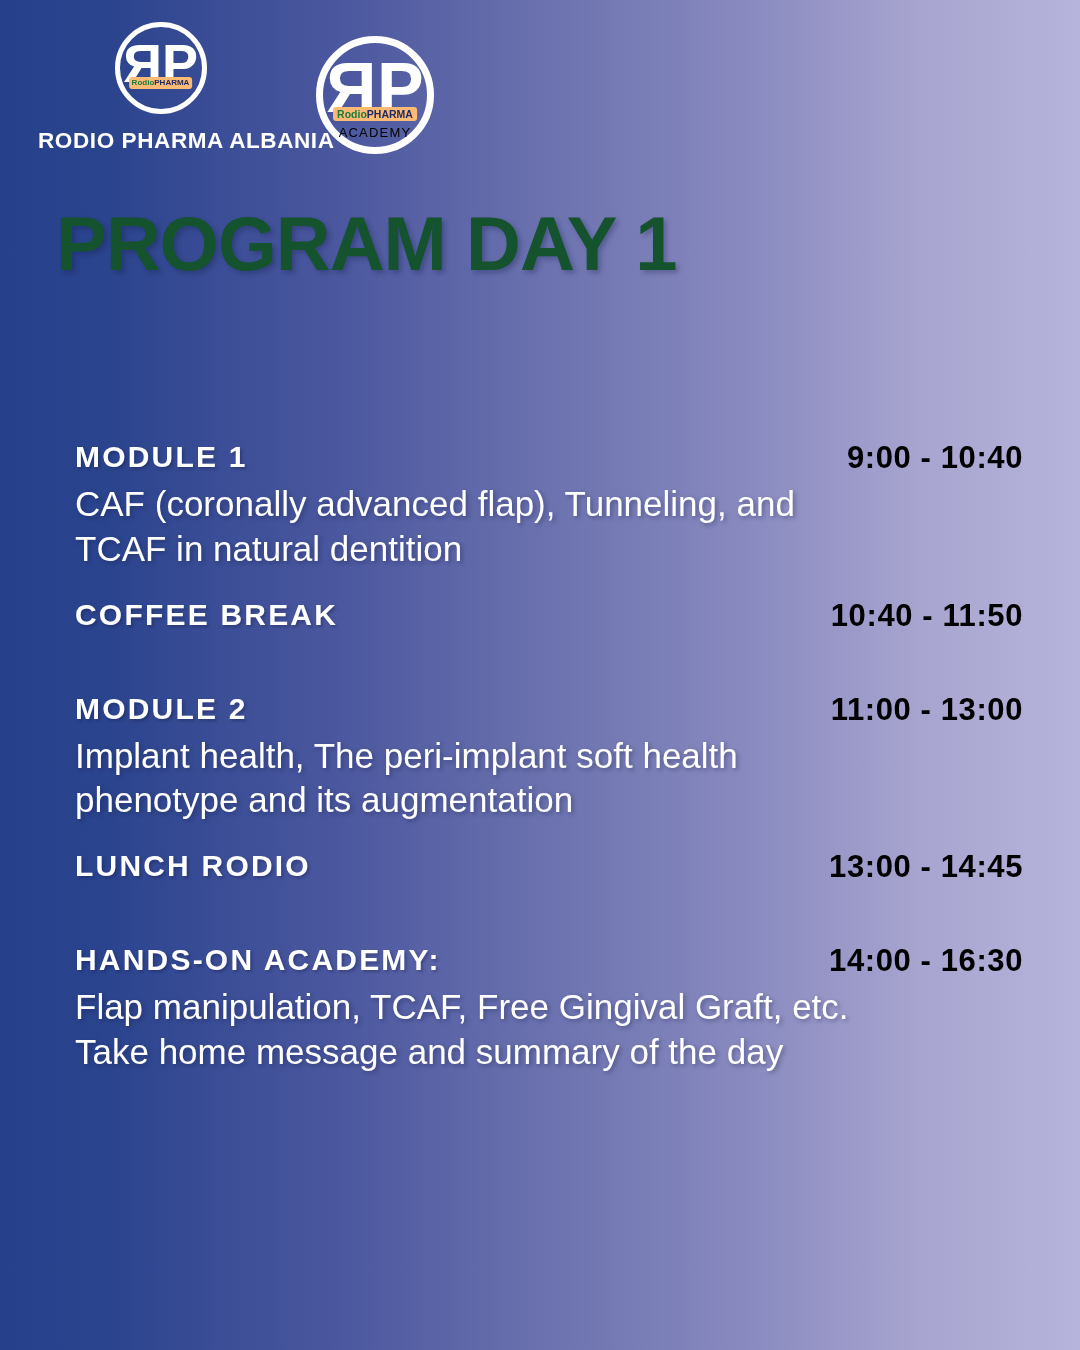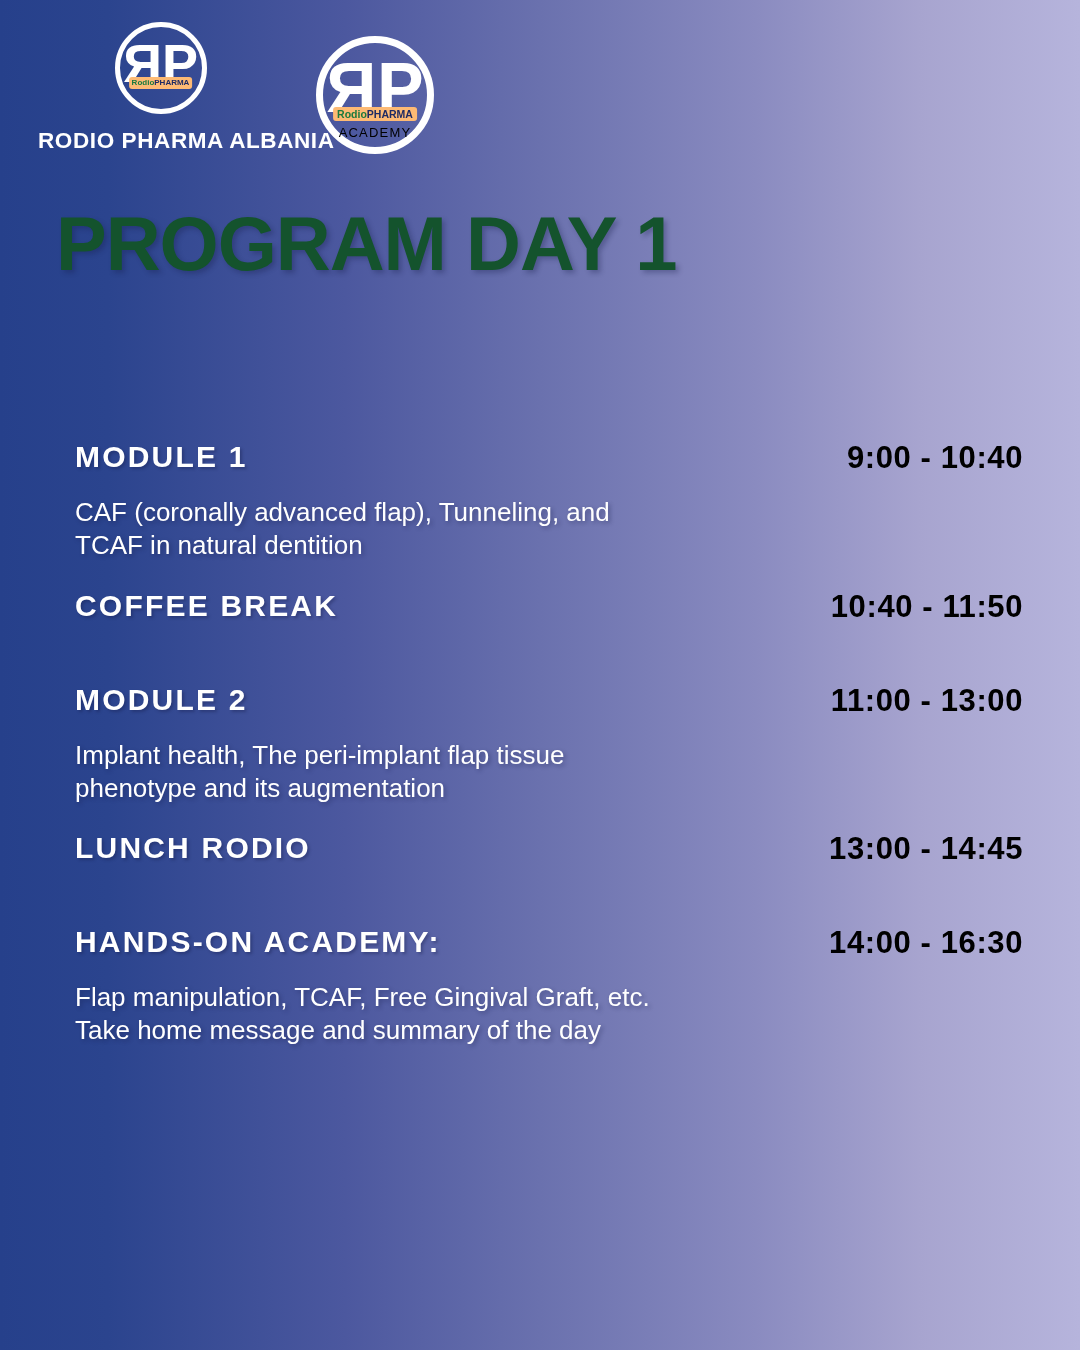--- a/index.html
+++ b/index.html
@@ -80,22 +80,22 @@
     color:#ffffff; font-weight:bold;
     font-size:30px; letter-spacing:2.2px;
     text-shadow:2px 2px 3px rgba(20,25,70,0.35);
   }
   .row-time {
     color:#000000; font-weight:bold;
     font-size:31px; letter-spacing:0.6px;
   }
   .row-desc {
     color:#ffffff; font-weight:normal;
-    font-size:26px; line-height:1.28;
-    margin-top:20px;
+    font-size:35px; line-height:1.28;
+    margin-top:6px;
     text-shadow:2px 2px 4px rgba(20,25,70,0.38);
     white-space:pre-line;
   }
 
   .gap-sm { height:26px; }
   .gap-lg { height:58px; }
 </style>
 </head>
 <body>
 
@@ -151,21 +151,21 @@
     </div>
   </div>
 
   <div class="gap-lg"></div>
 
   <div class="row">
     <div class="row-head">
       <span class="row-label">MODULE 2</span>
       <span class="row-time">11:00 - 13:00</span>
     </div>
-    <div class="row-desc">Implant health, The peri-implant flap tissue
+    <div class="row-desc">Implant health, The peri-implant soft health
 phenotype and its augmentation</div>
   </div>
 
   <div class="gap-sm"></div>
 
   <div class="row">
     <div class="row-head">
       <span class="row-label">LUNCH RODIO</span>
       <span class="row-time">13:00 - 14:45</span>
     </div>

